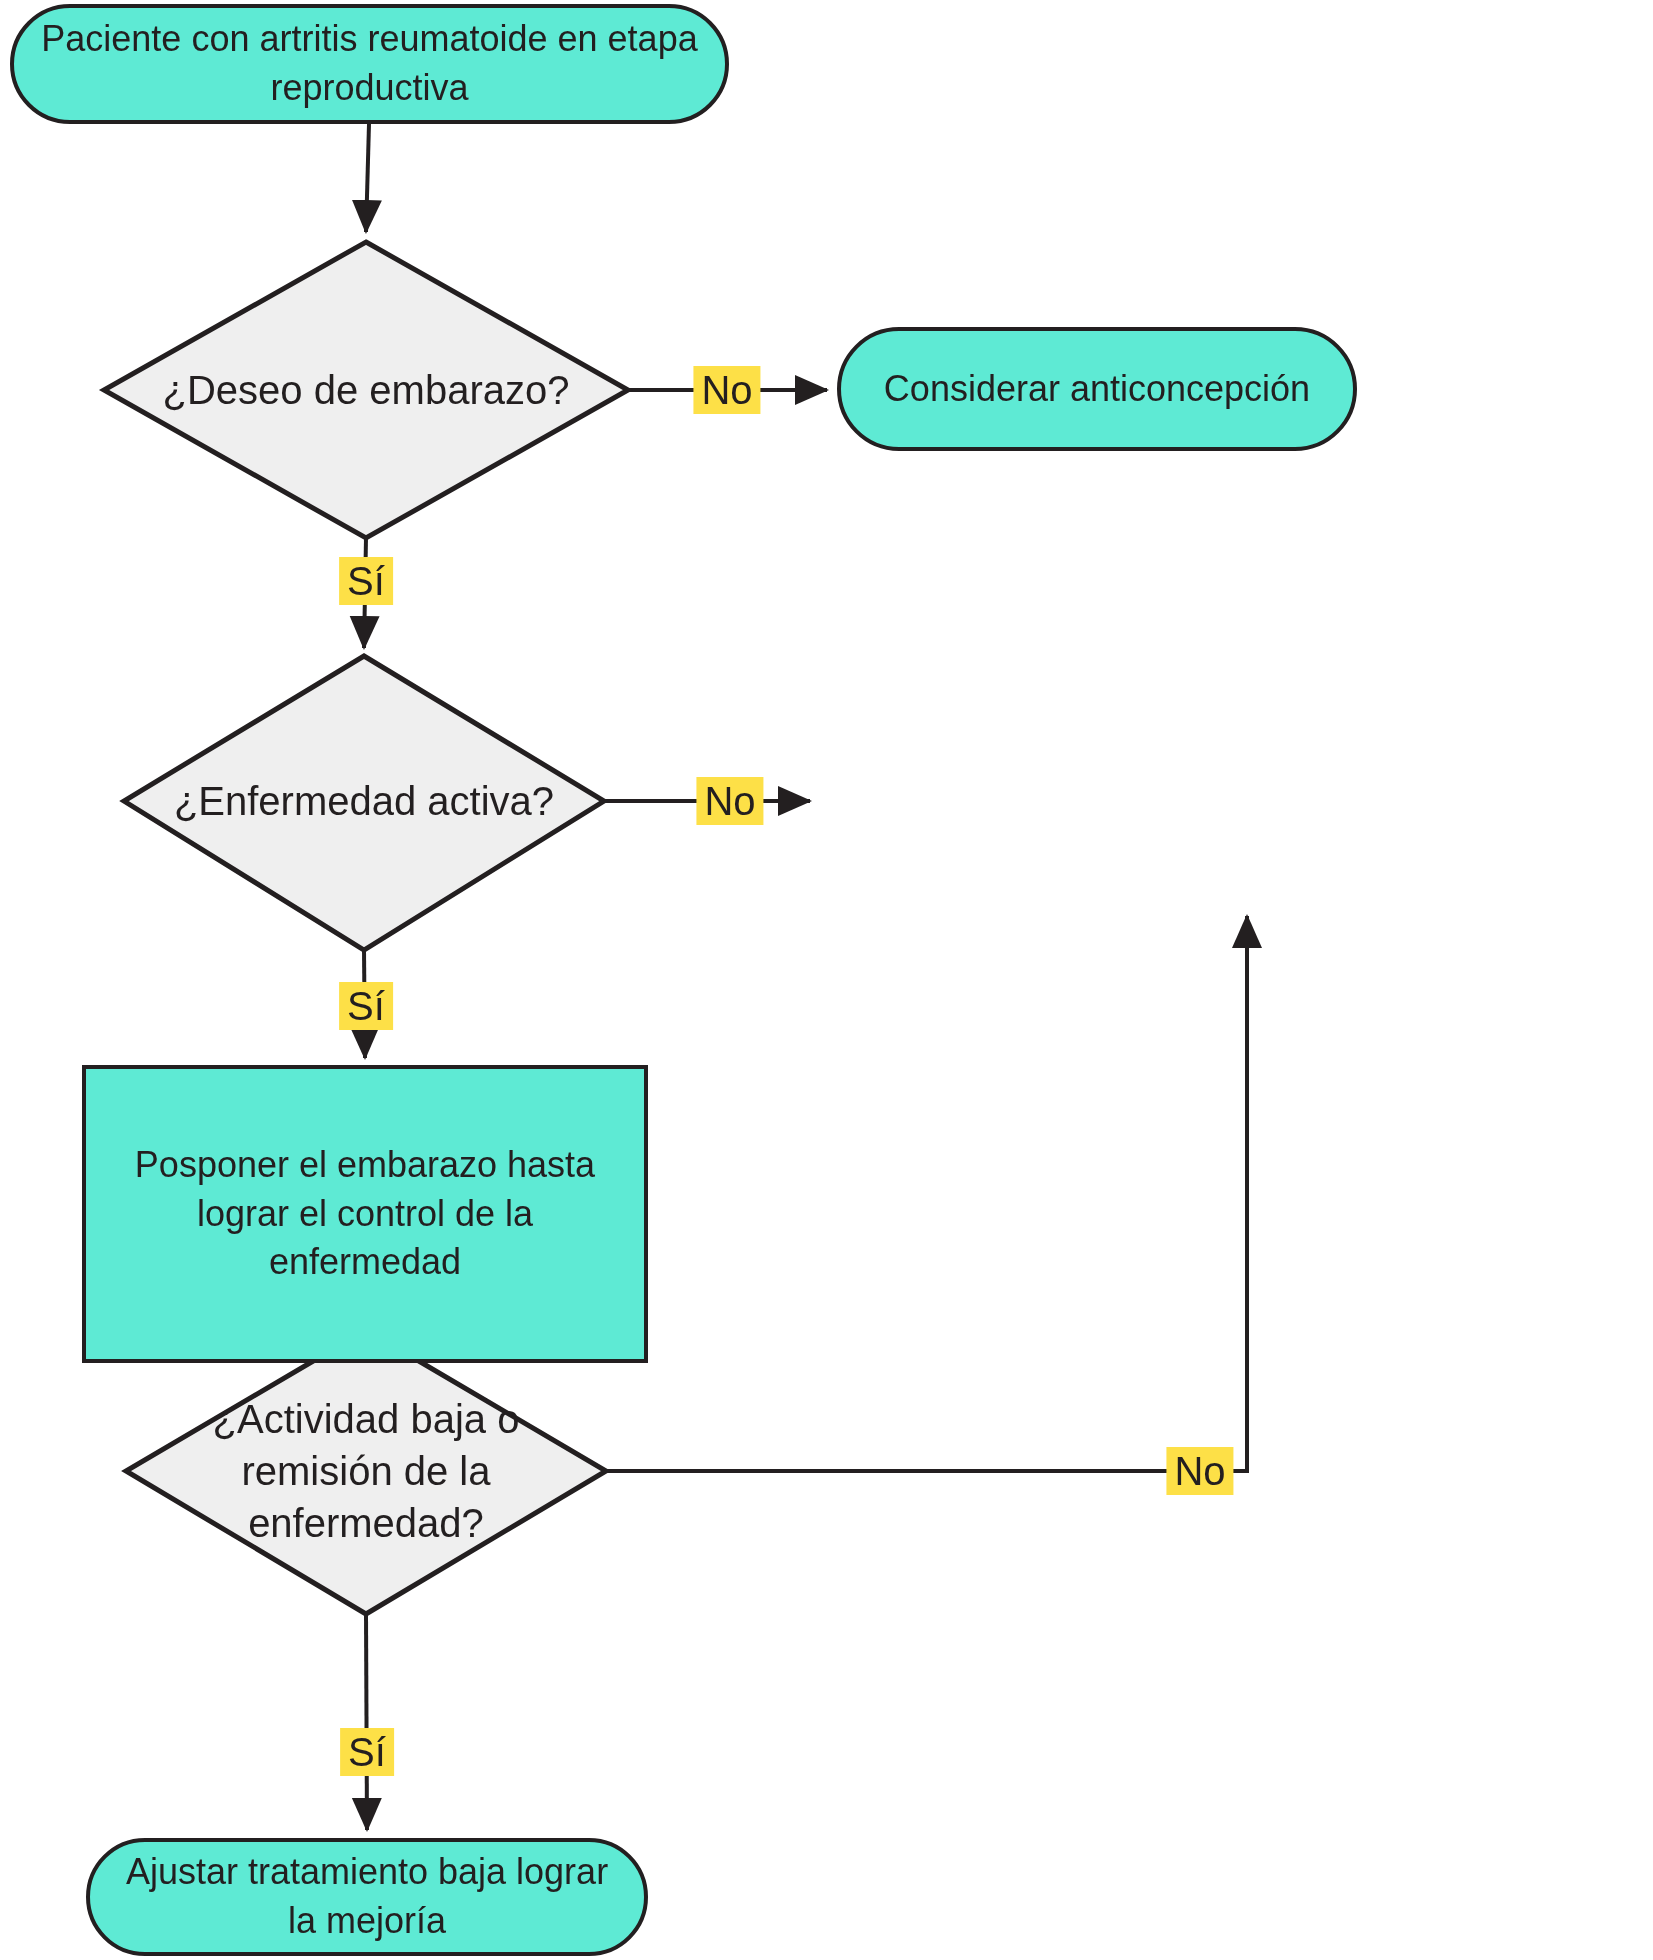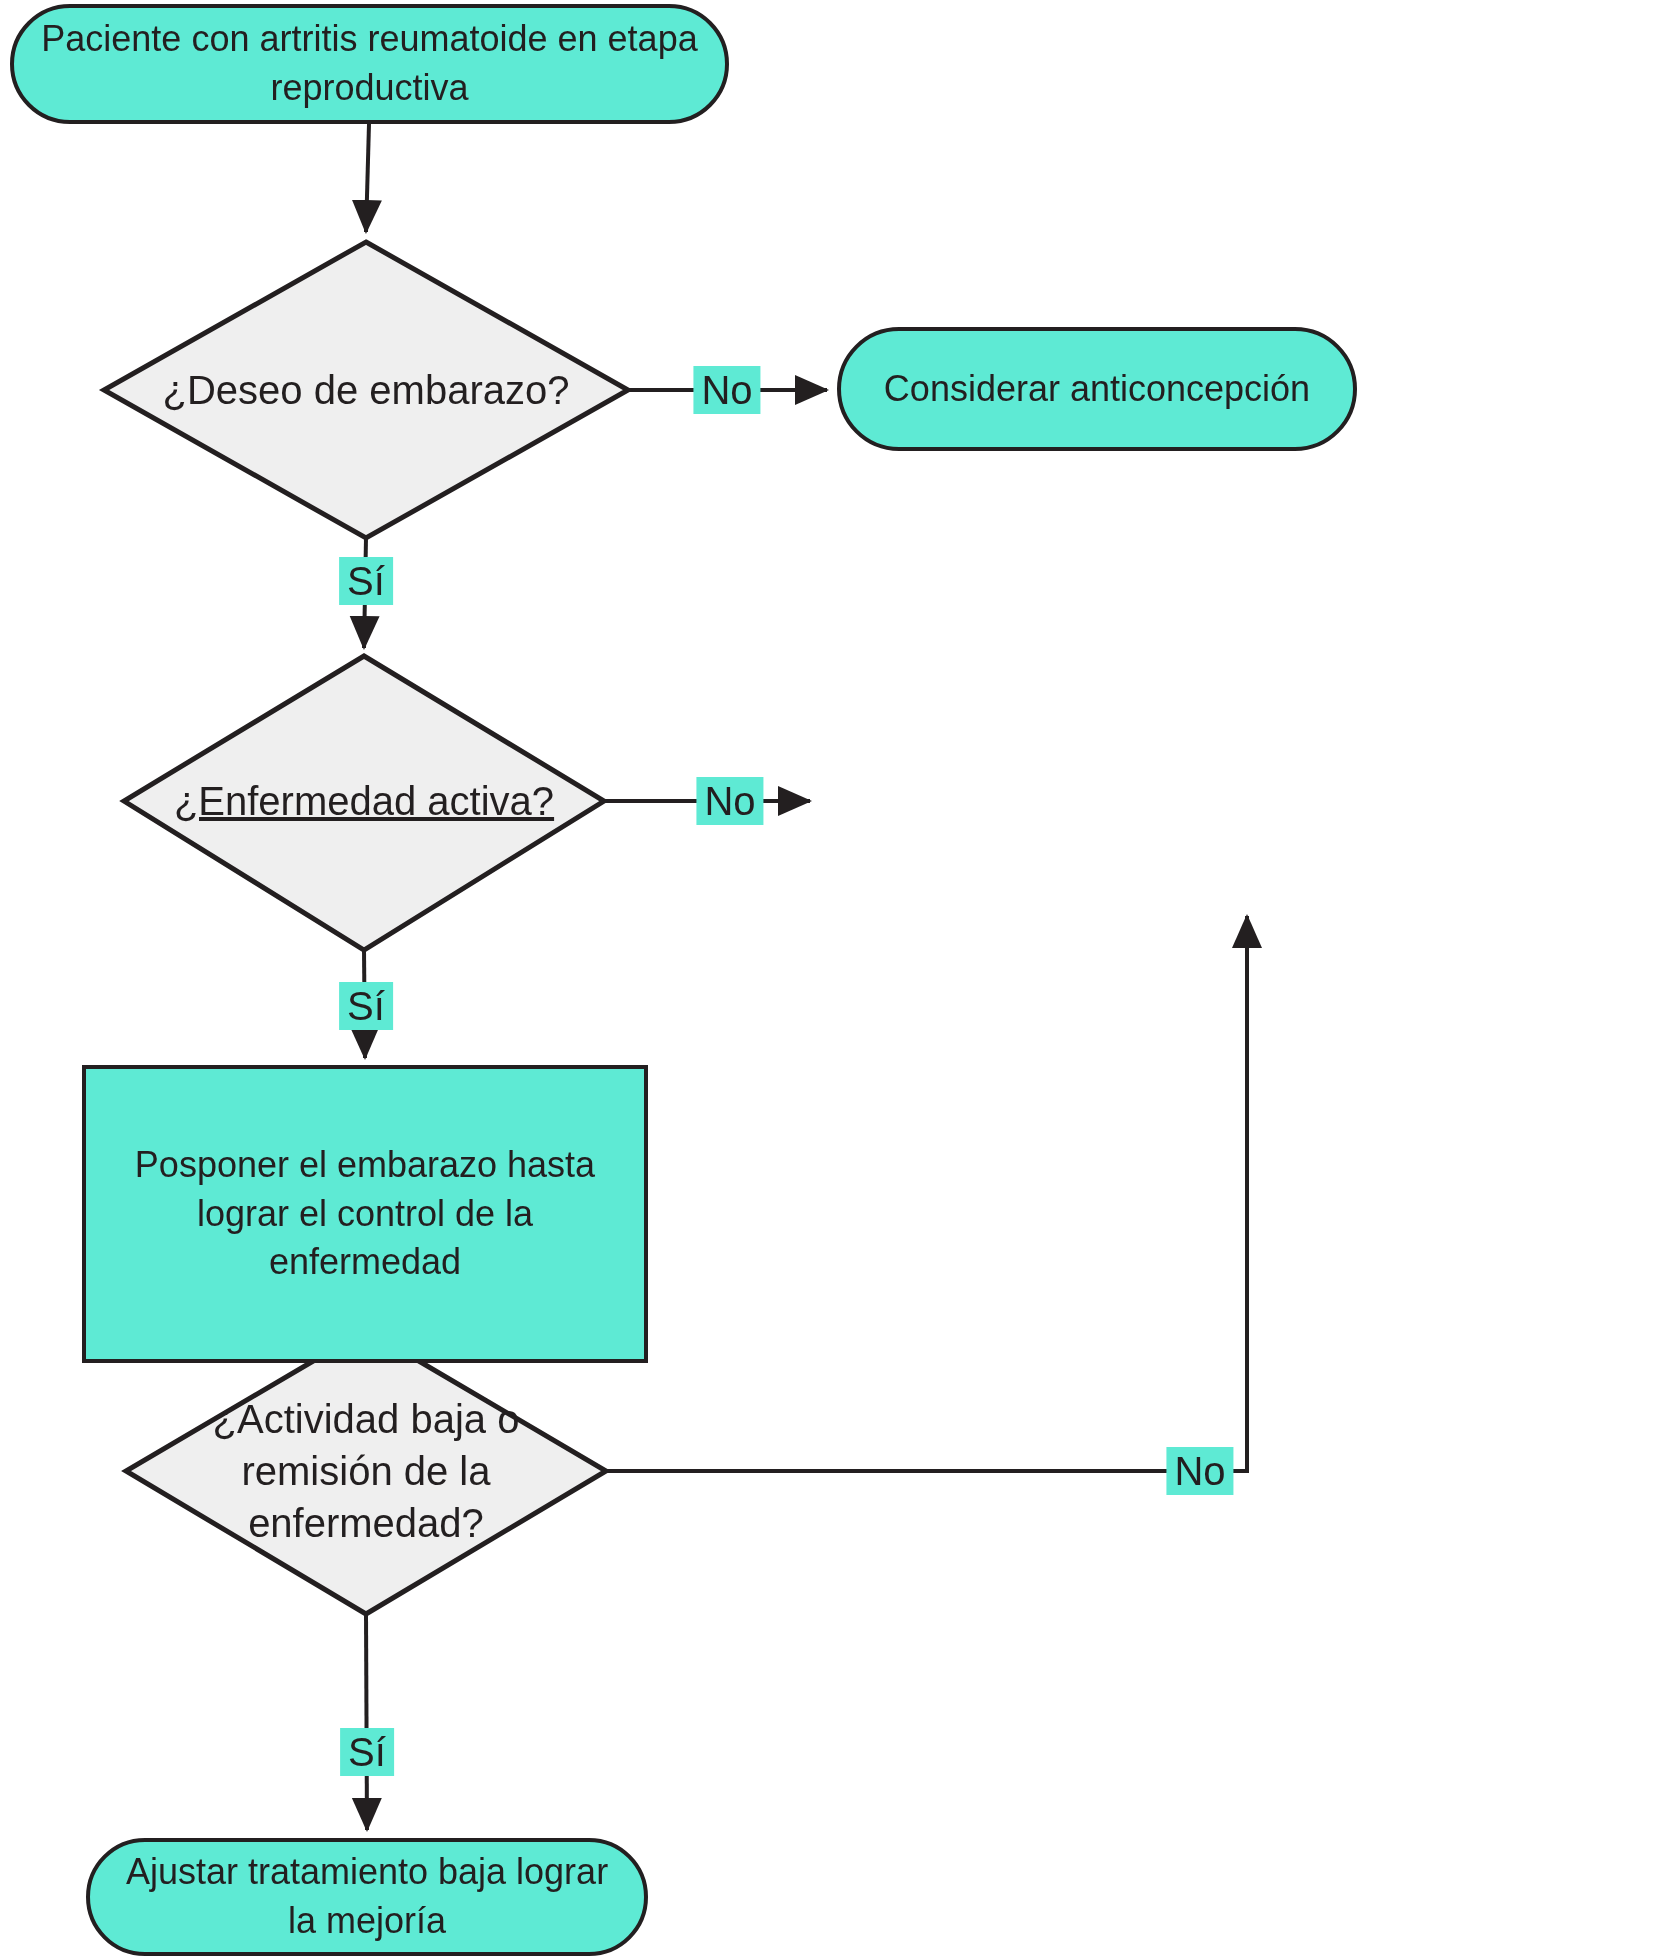--- a/index.html
+++ b/index.html
@@ -26,21 +26,21 @@
   .biground{border-radius:95px;border-width:5px;}
   .dtext{
     position:absolute;
     display:flex;align-items:center;justify-content:center;
     text-align:center;
     font-size:40px;line-height:1.3;
   }
   .edge-label{
     position:absolute;
     transform:translate(-50%,-50%);
-    background:#5eead4;
+    background:#fde047;
     font-size:40px;line-height:1;
     padding:4px 8px;
     white-space:nowrap;
   }
 </style>
 </head>
 <body>
 
 <div class="stage">
 
@@ -79,21 +79,21 @@
   </div>
 
   <div class="node stadium" style="left:86px;top:1838px;width:562px;height:118px;">
     <span style="width:490px;">Ajustar tratamiento baja lograr la mejoría</span>
   </div>
 
   <div class="dtext" style="left:136px;top:330px;width:460px;height:120px;text-align:right;">
     <span>¿Deseo de embarazo?</span>
   </div>
 
-  <div class="dtext" style="left:144px;top:741px;width:440px;height:120px;text-decoration:underline;">
+  <div class="dtext" style="left:144px;top:741px;width:440px;height:120px;">
     <span>¿Enfermedad activa?</span>
   </div>
 
   <div class="dtext" style="left:196px;top:1381px;width:340px;height:180px;">
     <span>¿Actividad baja o remisión de la enfermedad?</span>
   </div>
 
   <div class="edge-label" style="left:727px;top:390px;">No</div>
 
   <div class="edge-label" style="left:366px;top:581px;">Sí</div>

